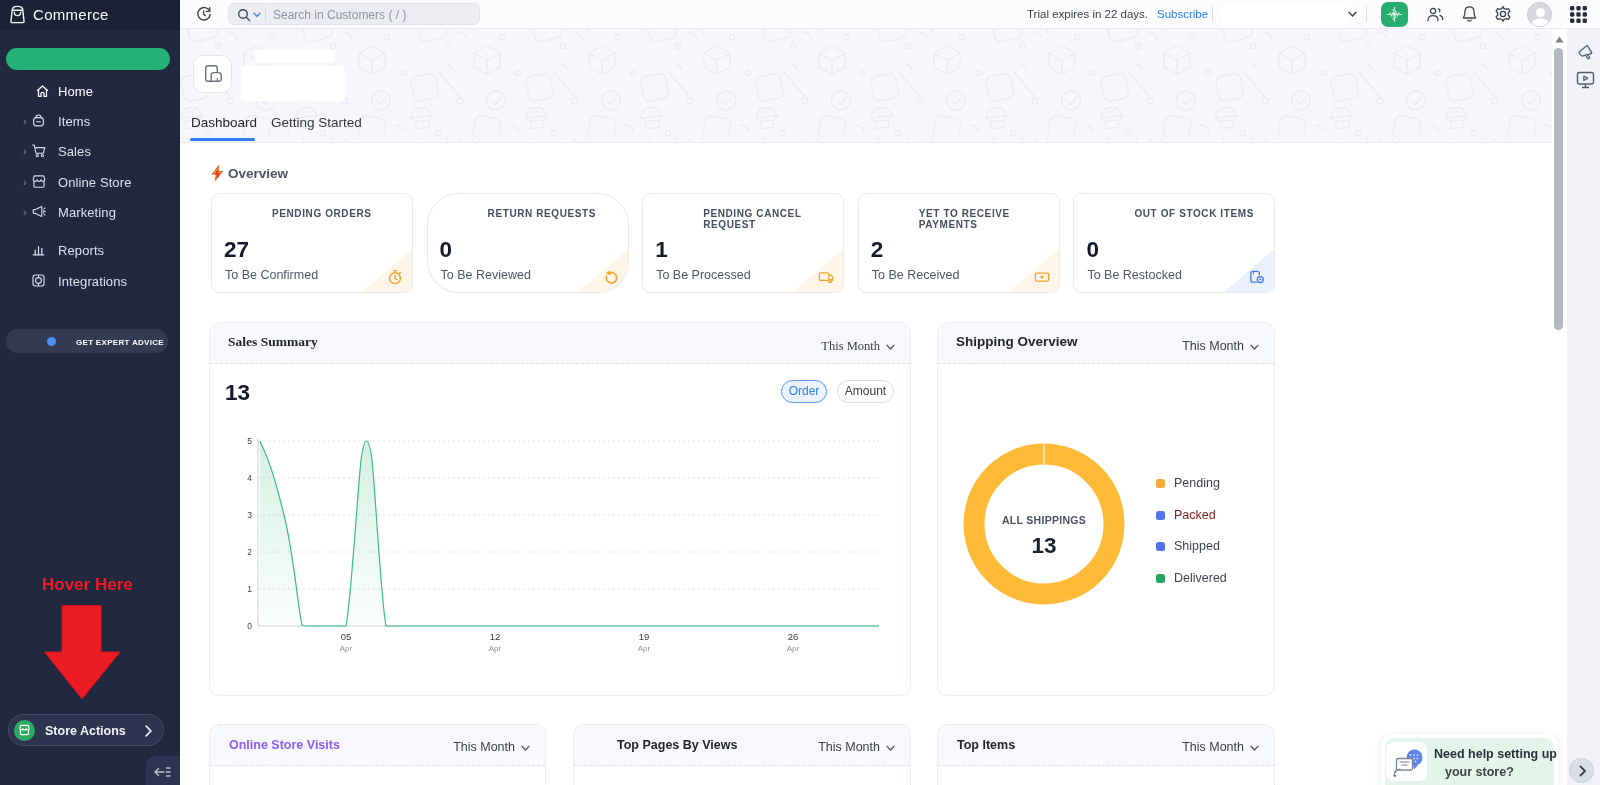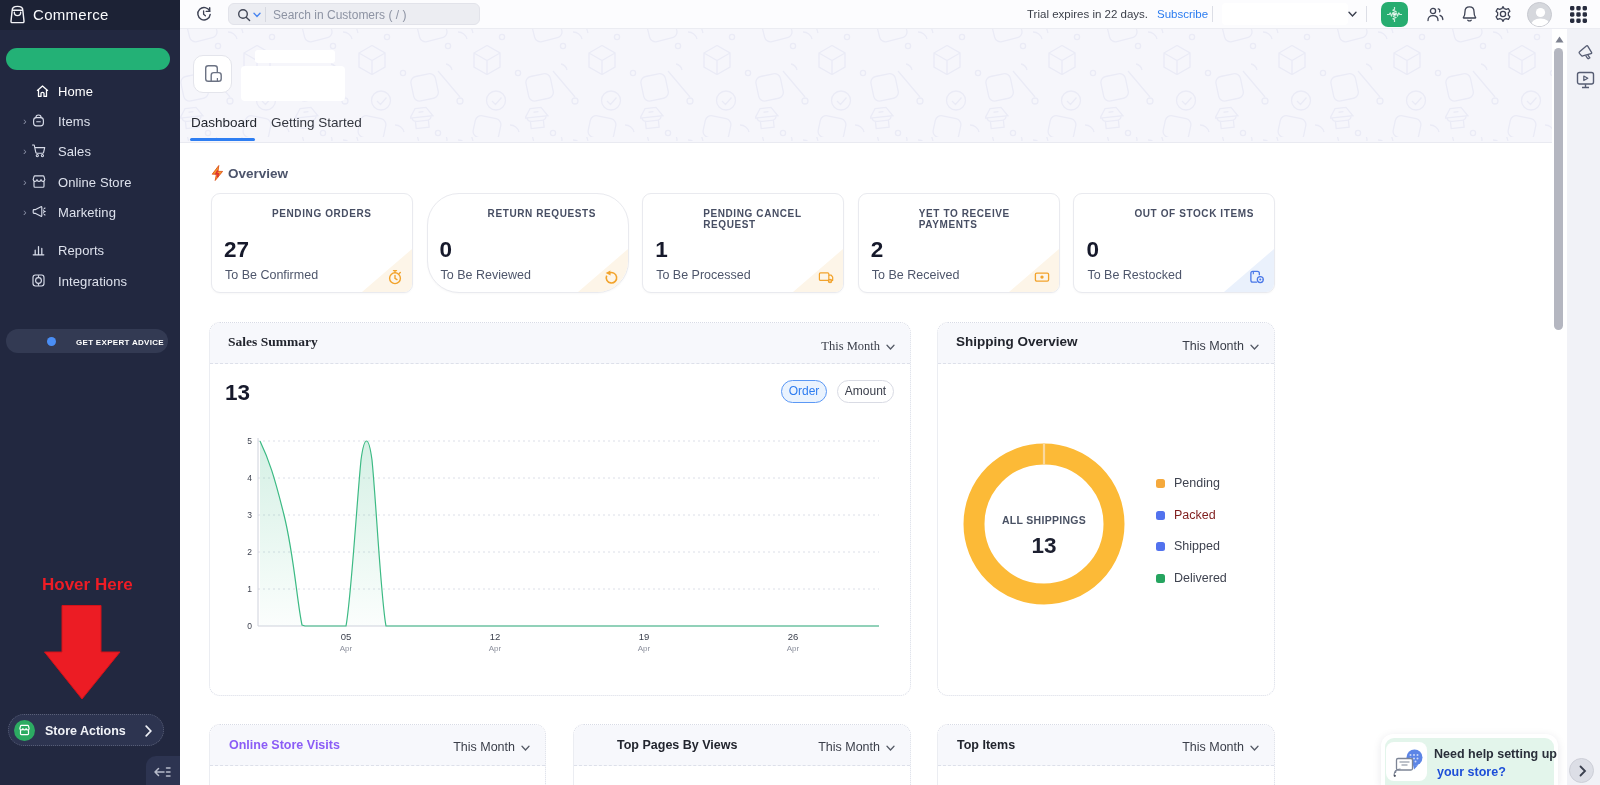--- a/index.html
+++ b/index.html
@@ -68,21 +68,21 @@
 
   
   #scrolltrack { left:1552px; top:30px; width:15px; height:755px; background:#ffffff; position:absolute; z-index:4; }
   #scrollthumb { left:1554px; top:48px; width:9px; height:282px; background:#b4b6c0; border-radius:5px; position:absolute; z-index:5; }
   #rightstrip { left:1567px; top:29px; width:33px; height:756px; background:#f1f2f7; position:absolute; z-index:4; }
   #chatcircle { left:1569px; top:758px; width:25px; height:25px; border-radius:50%; background:#dcdee6; border:1px solid #cdcfd8; position:absolute; z-index:6; }
   #helpbox { left:1381px; top:734px; width:177px; height:51px; z-index:6; background:#fff; border-radius:12px 12px 0 0; box-shadow:0 2px 8px rgba(30,30,60,0.10); position:absolute; }
   #helpbox .inner { position:absolute; left:4px; top:4px; width:169px; height:47px; background:#e3f5eb; border-radius:9px 9px 0 0; }
   #helpbox .tile { position:absolute; left:5px; top:8px; width:41px; height:39px; background:#fff; border-radius:8px; }
   #helpbox .l1 { position:absolute; left:53px; top:13px; font-size:12.5px; font-weight:bold; color:#2a2f3a; }
-  #helpbox .l2 { position:absolute; left:56px; top:31px; font-size:12.5px; font-weight:bold; color:#1d4ed8; }
+  #helpbox .l2 { position:absolute; left:64px; top:31px; font-size:12.5px; font-weight:bold; color:#404040; }
 </style>
 </head>
 <body>
 
 <div class="abs" id="rightstrip"></div>
 <div class="abs" id="scrolltrack"></div>
 <div class="abs" id="scrollthumb"></div>
 
 <div class="abs" id="sidebar"></div>
 <div class="abs" id="logo-row">

